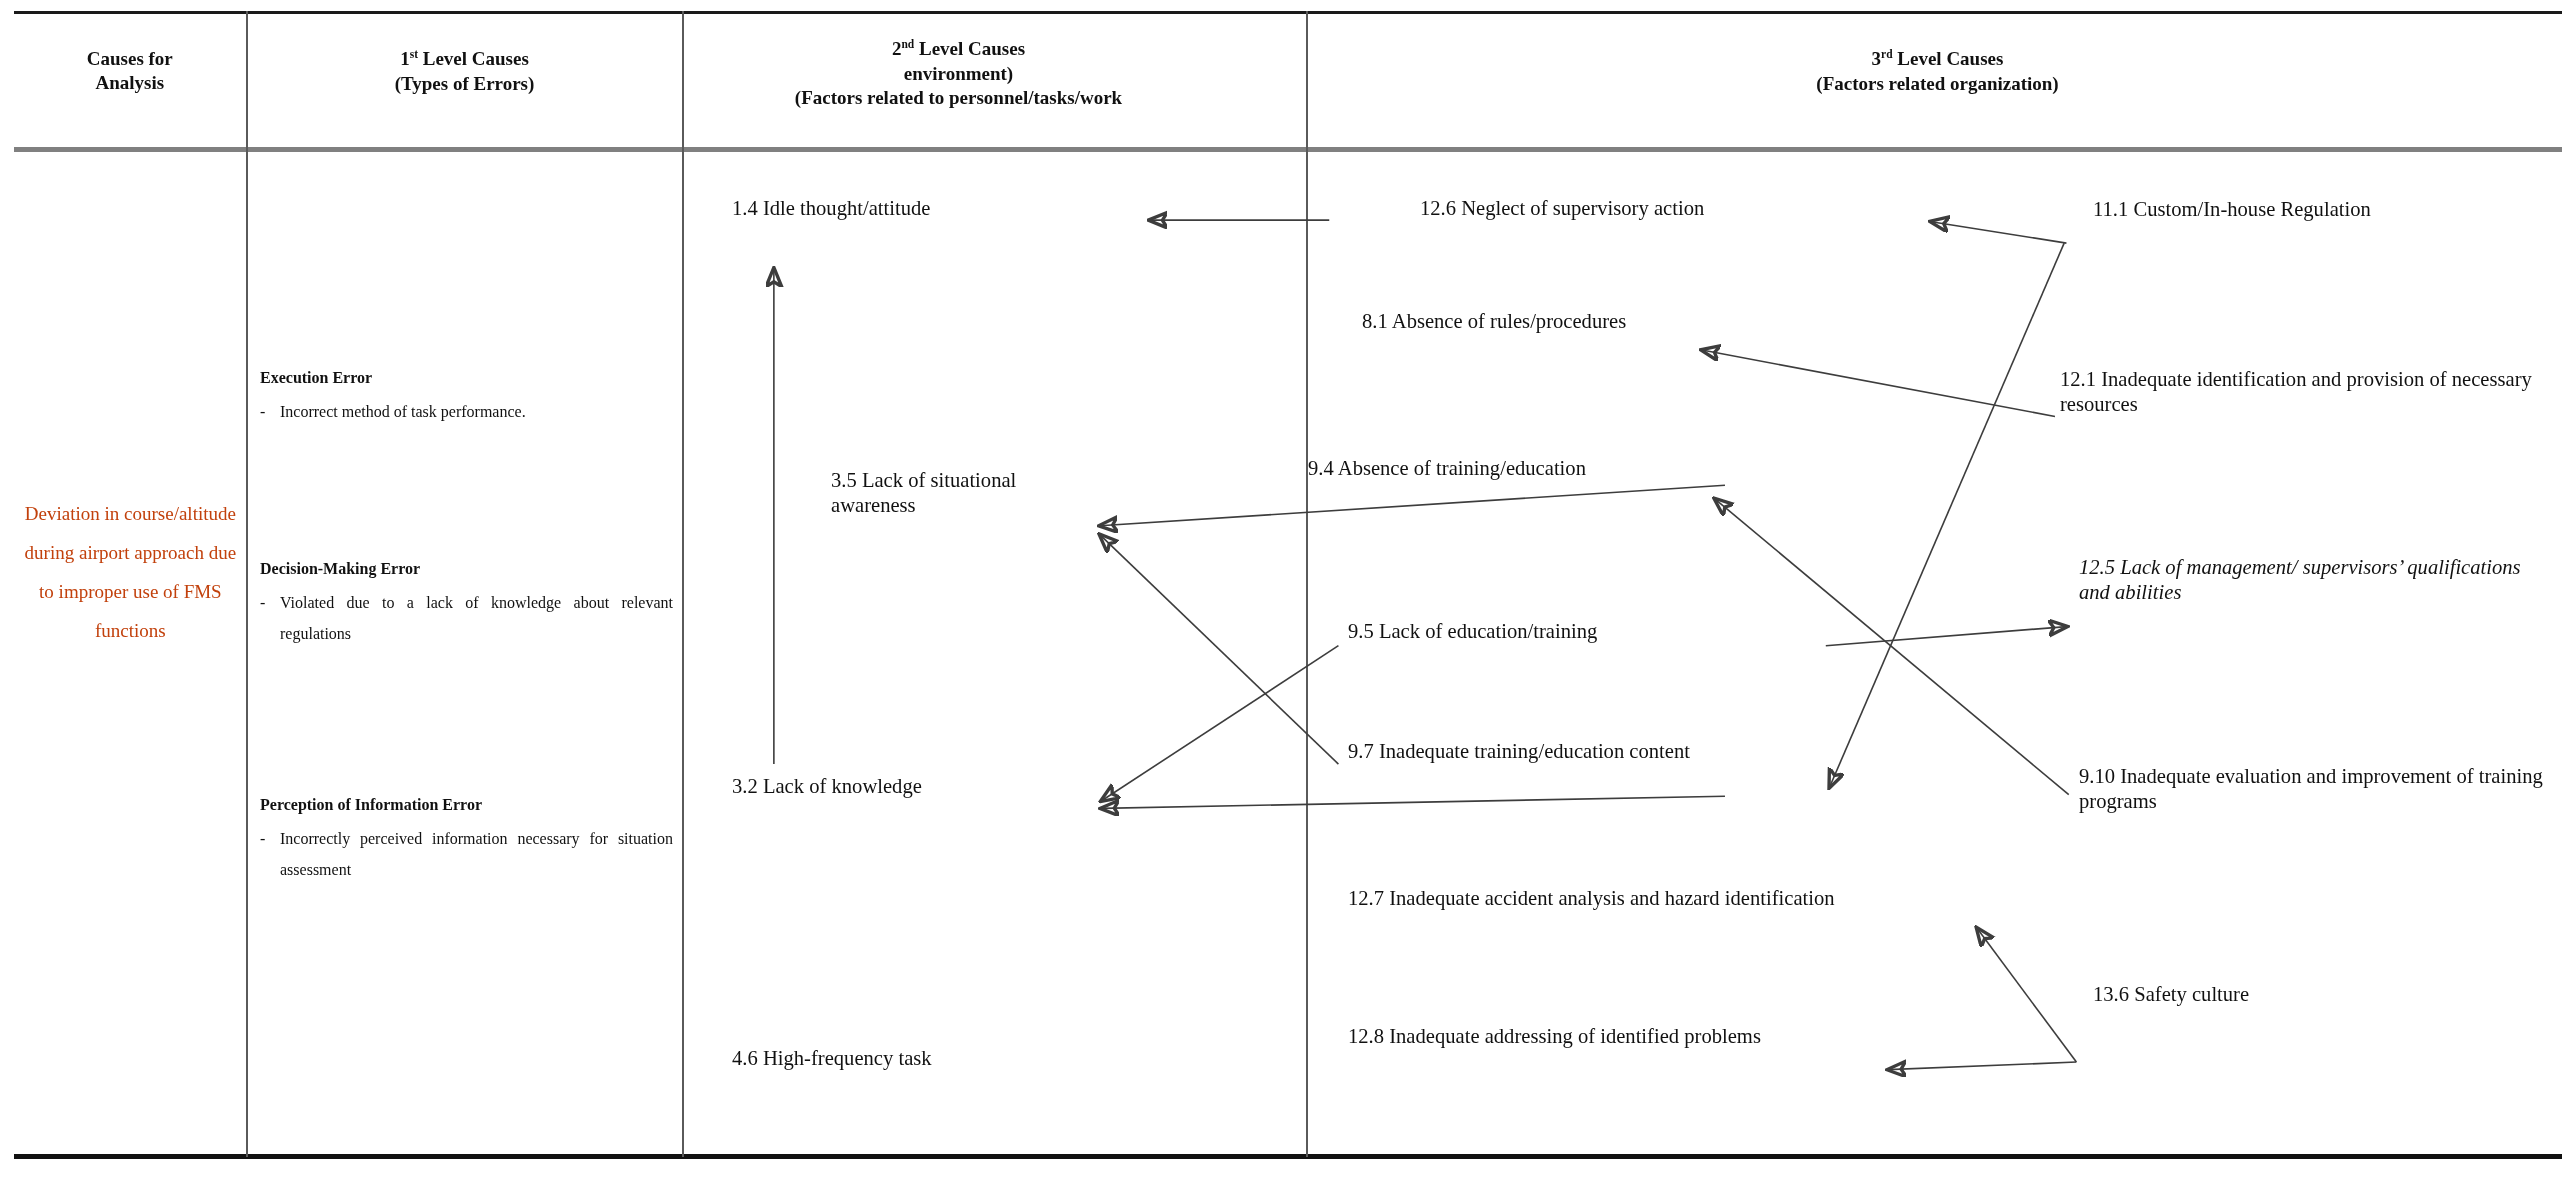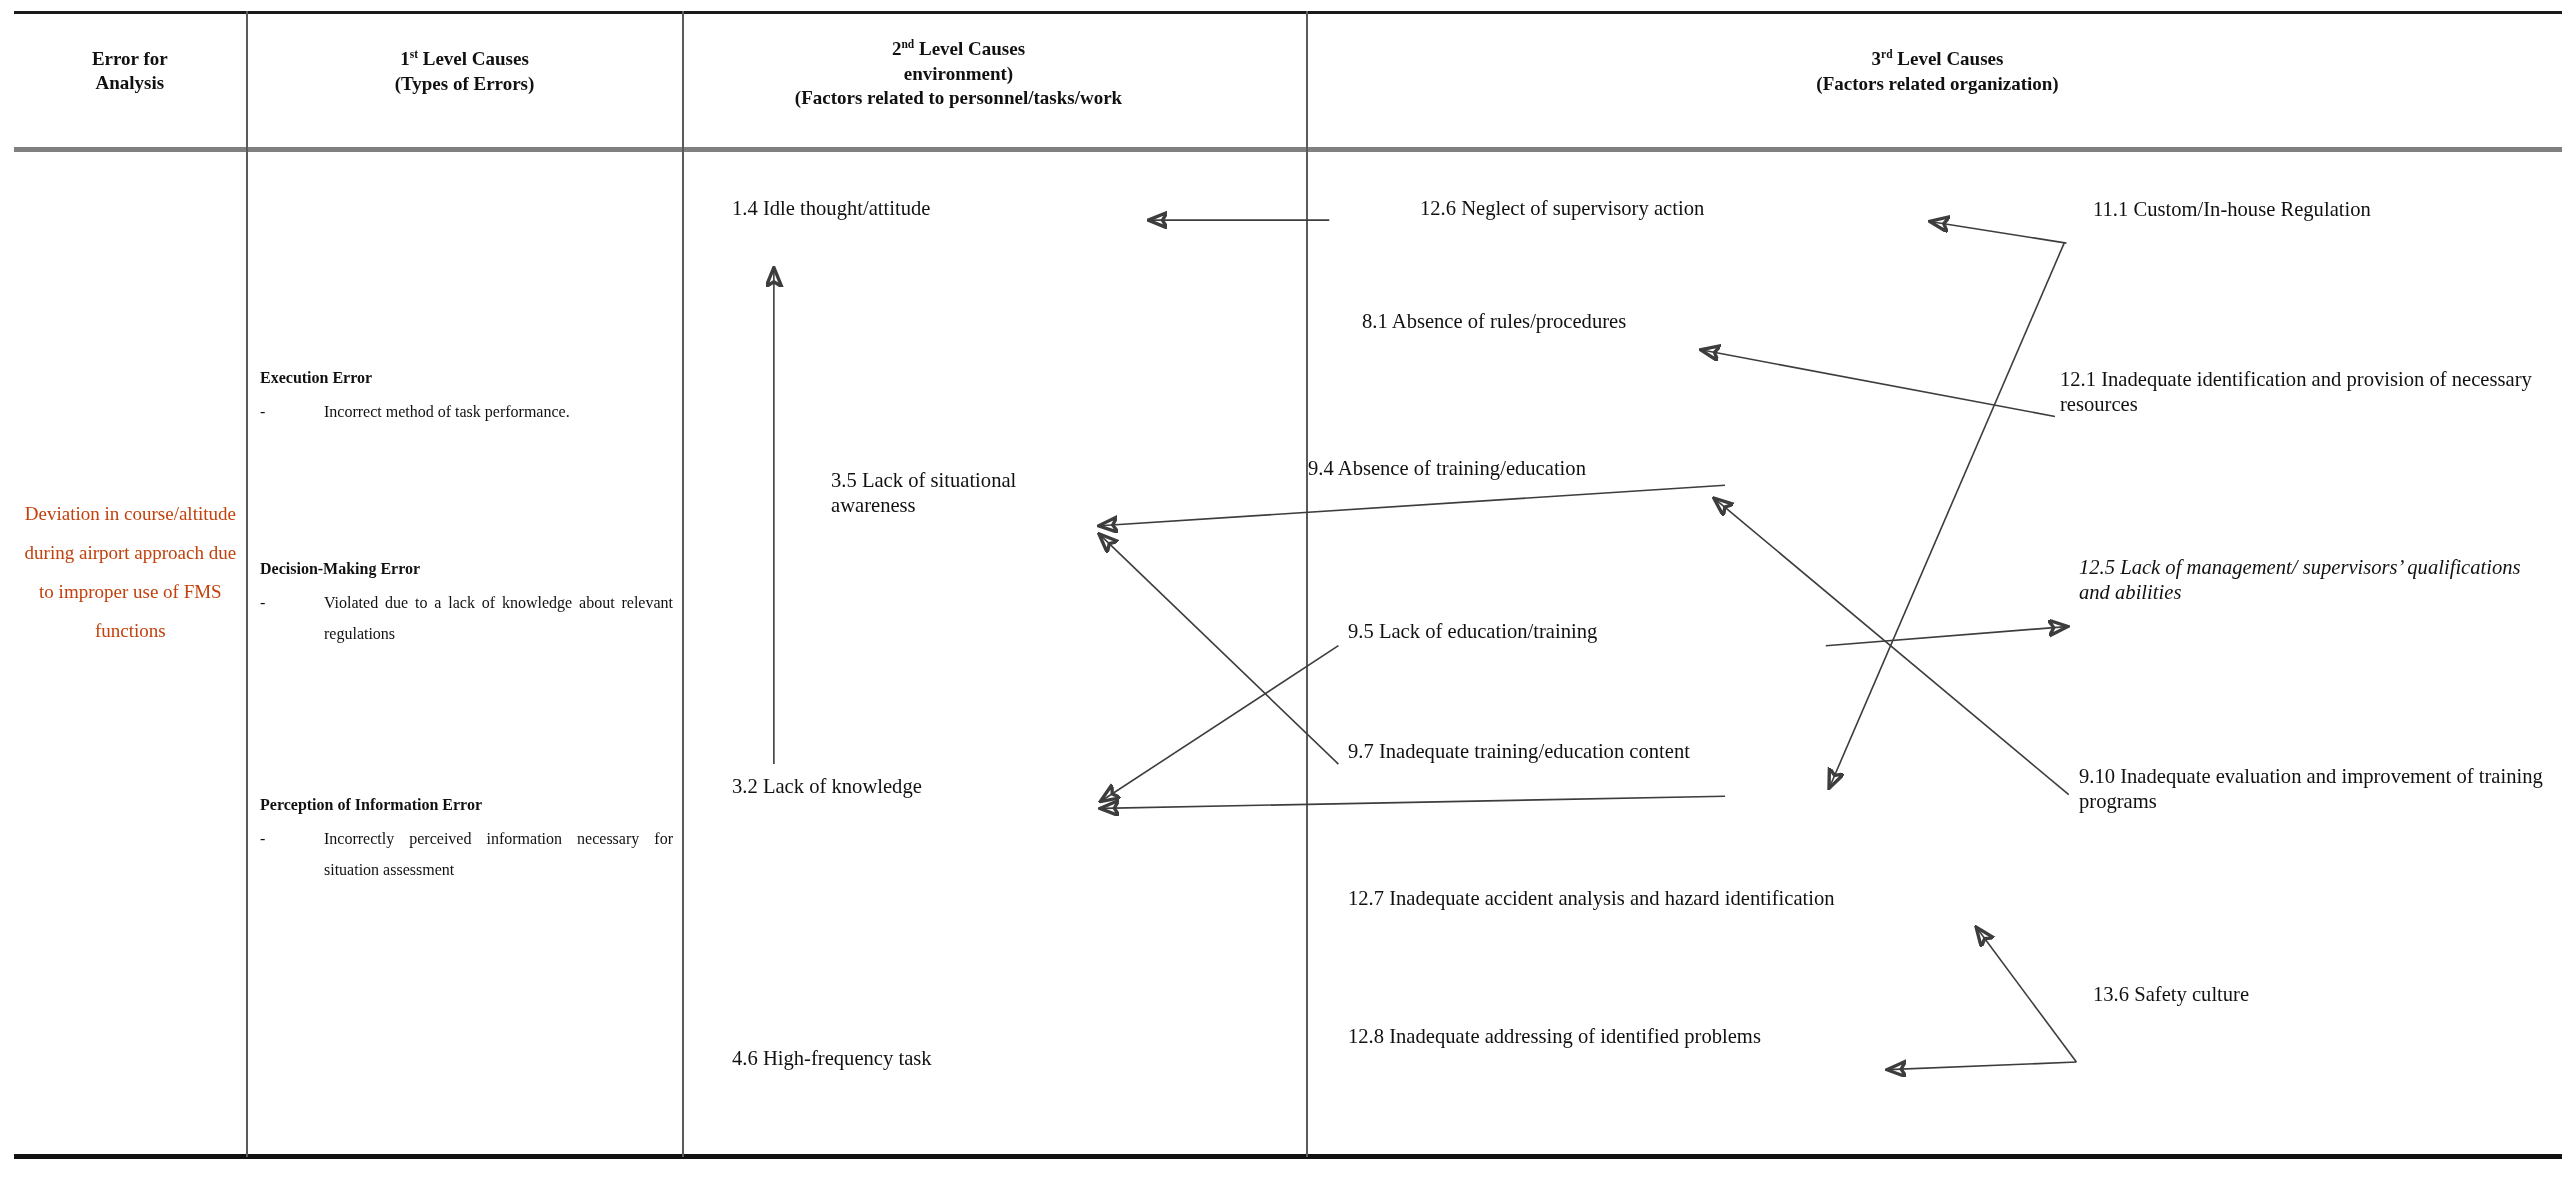--- a/index.html
+++ b/index.html
@@ -26,42 +26,42 @@
 
   
   .c1text{position:absolute;left:21.4px;width:218px;top:494px;text-align:center;font-weight:normal;font-size:19px;line-height:2.06;color:#c2410c;}
 
   
   .c2{position:absolute;left:260px;width:413px;font-size:16px;color:#111;}
   .c2 .grp{margin-bottom:23px;}
   .c2 .gt{font-weight:bold;line-height:1.35;margin-bottom:7.6px;}
   .c2 .bullet{display:flex;line-height:1.95;}
   .c2 .bullet .dash{width:20px;flex:0 0 20px;}
-  .c2 .bullet .btxt{flex:1;text-align:justify;margin-left:44px;}
+  .c2 .bullet .btxt{flex:1;text-align:justify;}
 
   
   .node{position:absolute;font-size:20.6px;line-height:1.22;color:#111;}
 
   svg.arrows{position:absolute;left:0;top:0;width:2576px;height:1202px;pointer-events:none;}
   svg.arrows line, svg.arrows path{stroke:#3d3d3d;stroke-width:2.1;fill:none;}
 </style>
 </head>
 <body>
 
 <div id="sheet">
 
   <div class="rule rule-top"></div>
   <div class="rule rule-header"></div>
   <div class="rule rule-bottom"></div>
   <div class="vline v1"></div>
   <div class="vline v2"></div>
   <div class="vline v3"></div>
 
   <div class="hdr h1">
-    <div>Error for</div>
+    <div>Causes for</div>
     <div>Analysis</div>
   </div>
 
   <div class="hdr h2">
     <div><span>1</span><sup>st</sup><span> Level Causes</span></div>
     <div>(Types of Errors)</div>
   </div>
 
   <div class="hdr h3">
     <div><span>2</span><sup>nd</sup><span> Level Causes</span></div>

